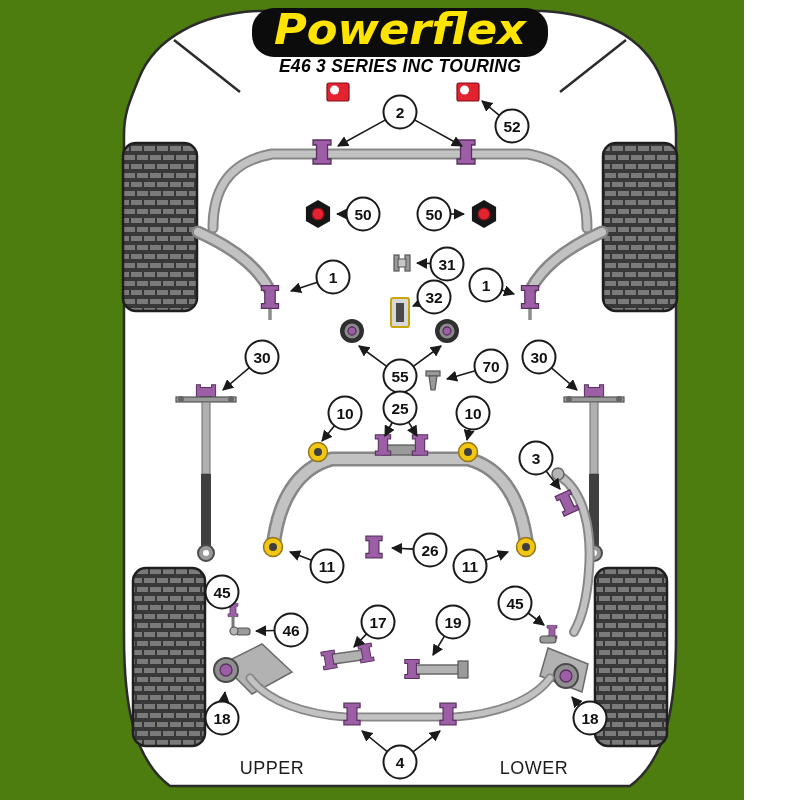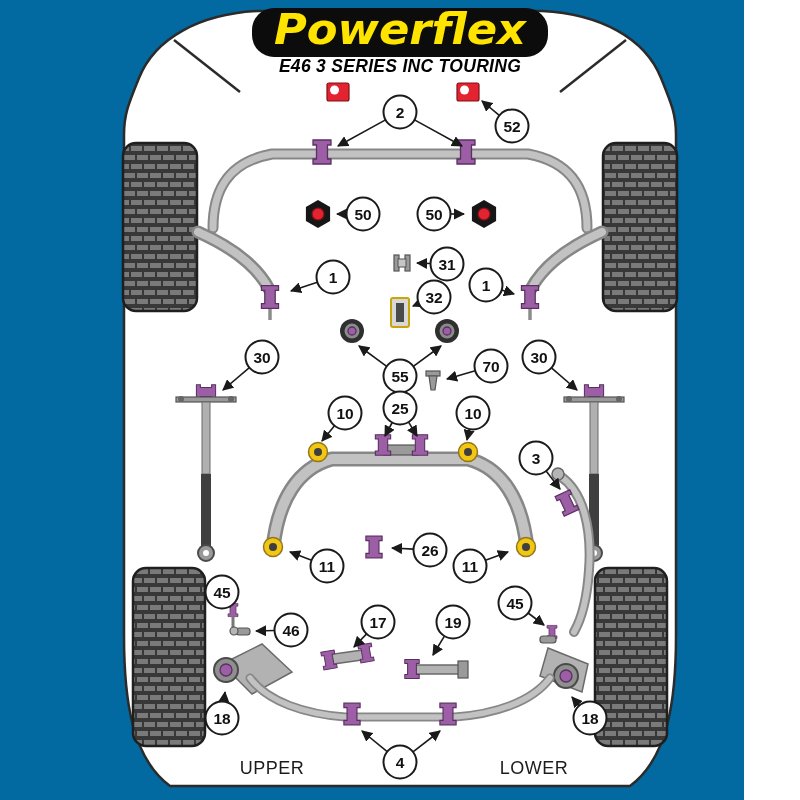--- a/index.html
+++ b/index.html
@@ -6,21 +6,21 @@
     --brand-yellow:#ffe400;
     --bushing-purple:#9c5fa5;
     --bushing-yellow:#f2c713;
     --accent-red:#e32330;
     --metal-gray:#b5b5b5;
     --tire-dark:#383838;
     --outline:#2b2b2b;
   }
   *{box-sizing:border-box}
   html,body{margin:0;padding:0;background:#fff}
-  .stage{width:744px;height:800px;background:#0369a1;font-family:"Liberation Sans",sans-serif;position:relative;overflow:hidden}
+  .stage{width:744px;height:800px;background:#4d7c0f;font-family:"Liberation Sans",sans-serif;position:relative;overflow:hidden}
   svg{display:block}
   .logo-text{fill:var(--brand-yellow);font-family:"DejaVu Sans",sans-serif;font-style:italic;font-weight:bold;font-size:42px;text-anchor:middle}
   .subtitle-text{fill:#000;font-style:italic;font-weight:bold;font-size:17.5px;text-anchor:middle;letter-spacing:.3px;font-family:"Liberation Sans",sans-serif}
   .footer-text{fill:#1c1c1c;font-size:18px;text-anchor:middle;letter-spacing:.5px;font-family:"Liberation Sans",sans-serif}
   .callout circle{fill:#fff;stroke:#1a1a1a;stroke-width:2}
   .callout text{fill:#111;font-weight:bold;font-size:15.5px;text-anchor:middle;font-family:"Liberation Sans",sans-serif}
   .arrow{stroke:#1a1a1a;stroke-width:1.6;fill:none}
   .purple{fill:var(--bushing-purple);stroke:#5a3061;stroke-width:1.3}
   .ybush{fill:var(--bushing-yellow);stroke:#93761d;stroke-width:1.5}
   .redpart{fill:var(--accent-red);stroke:#7e1118;stroke-width:1.2}

